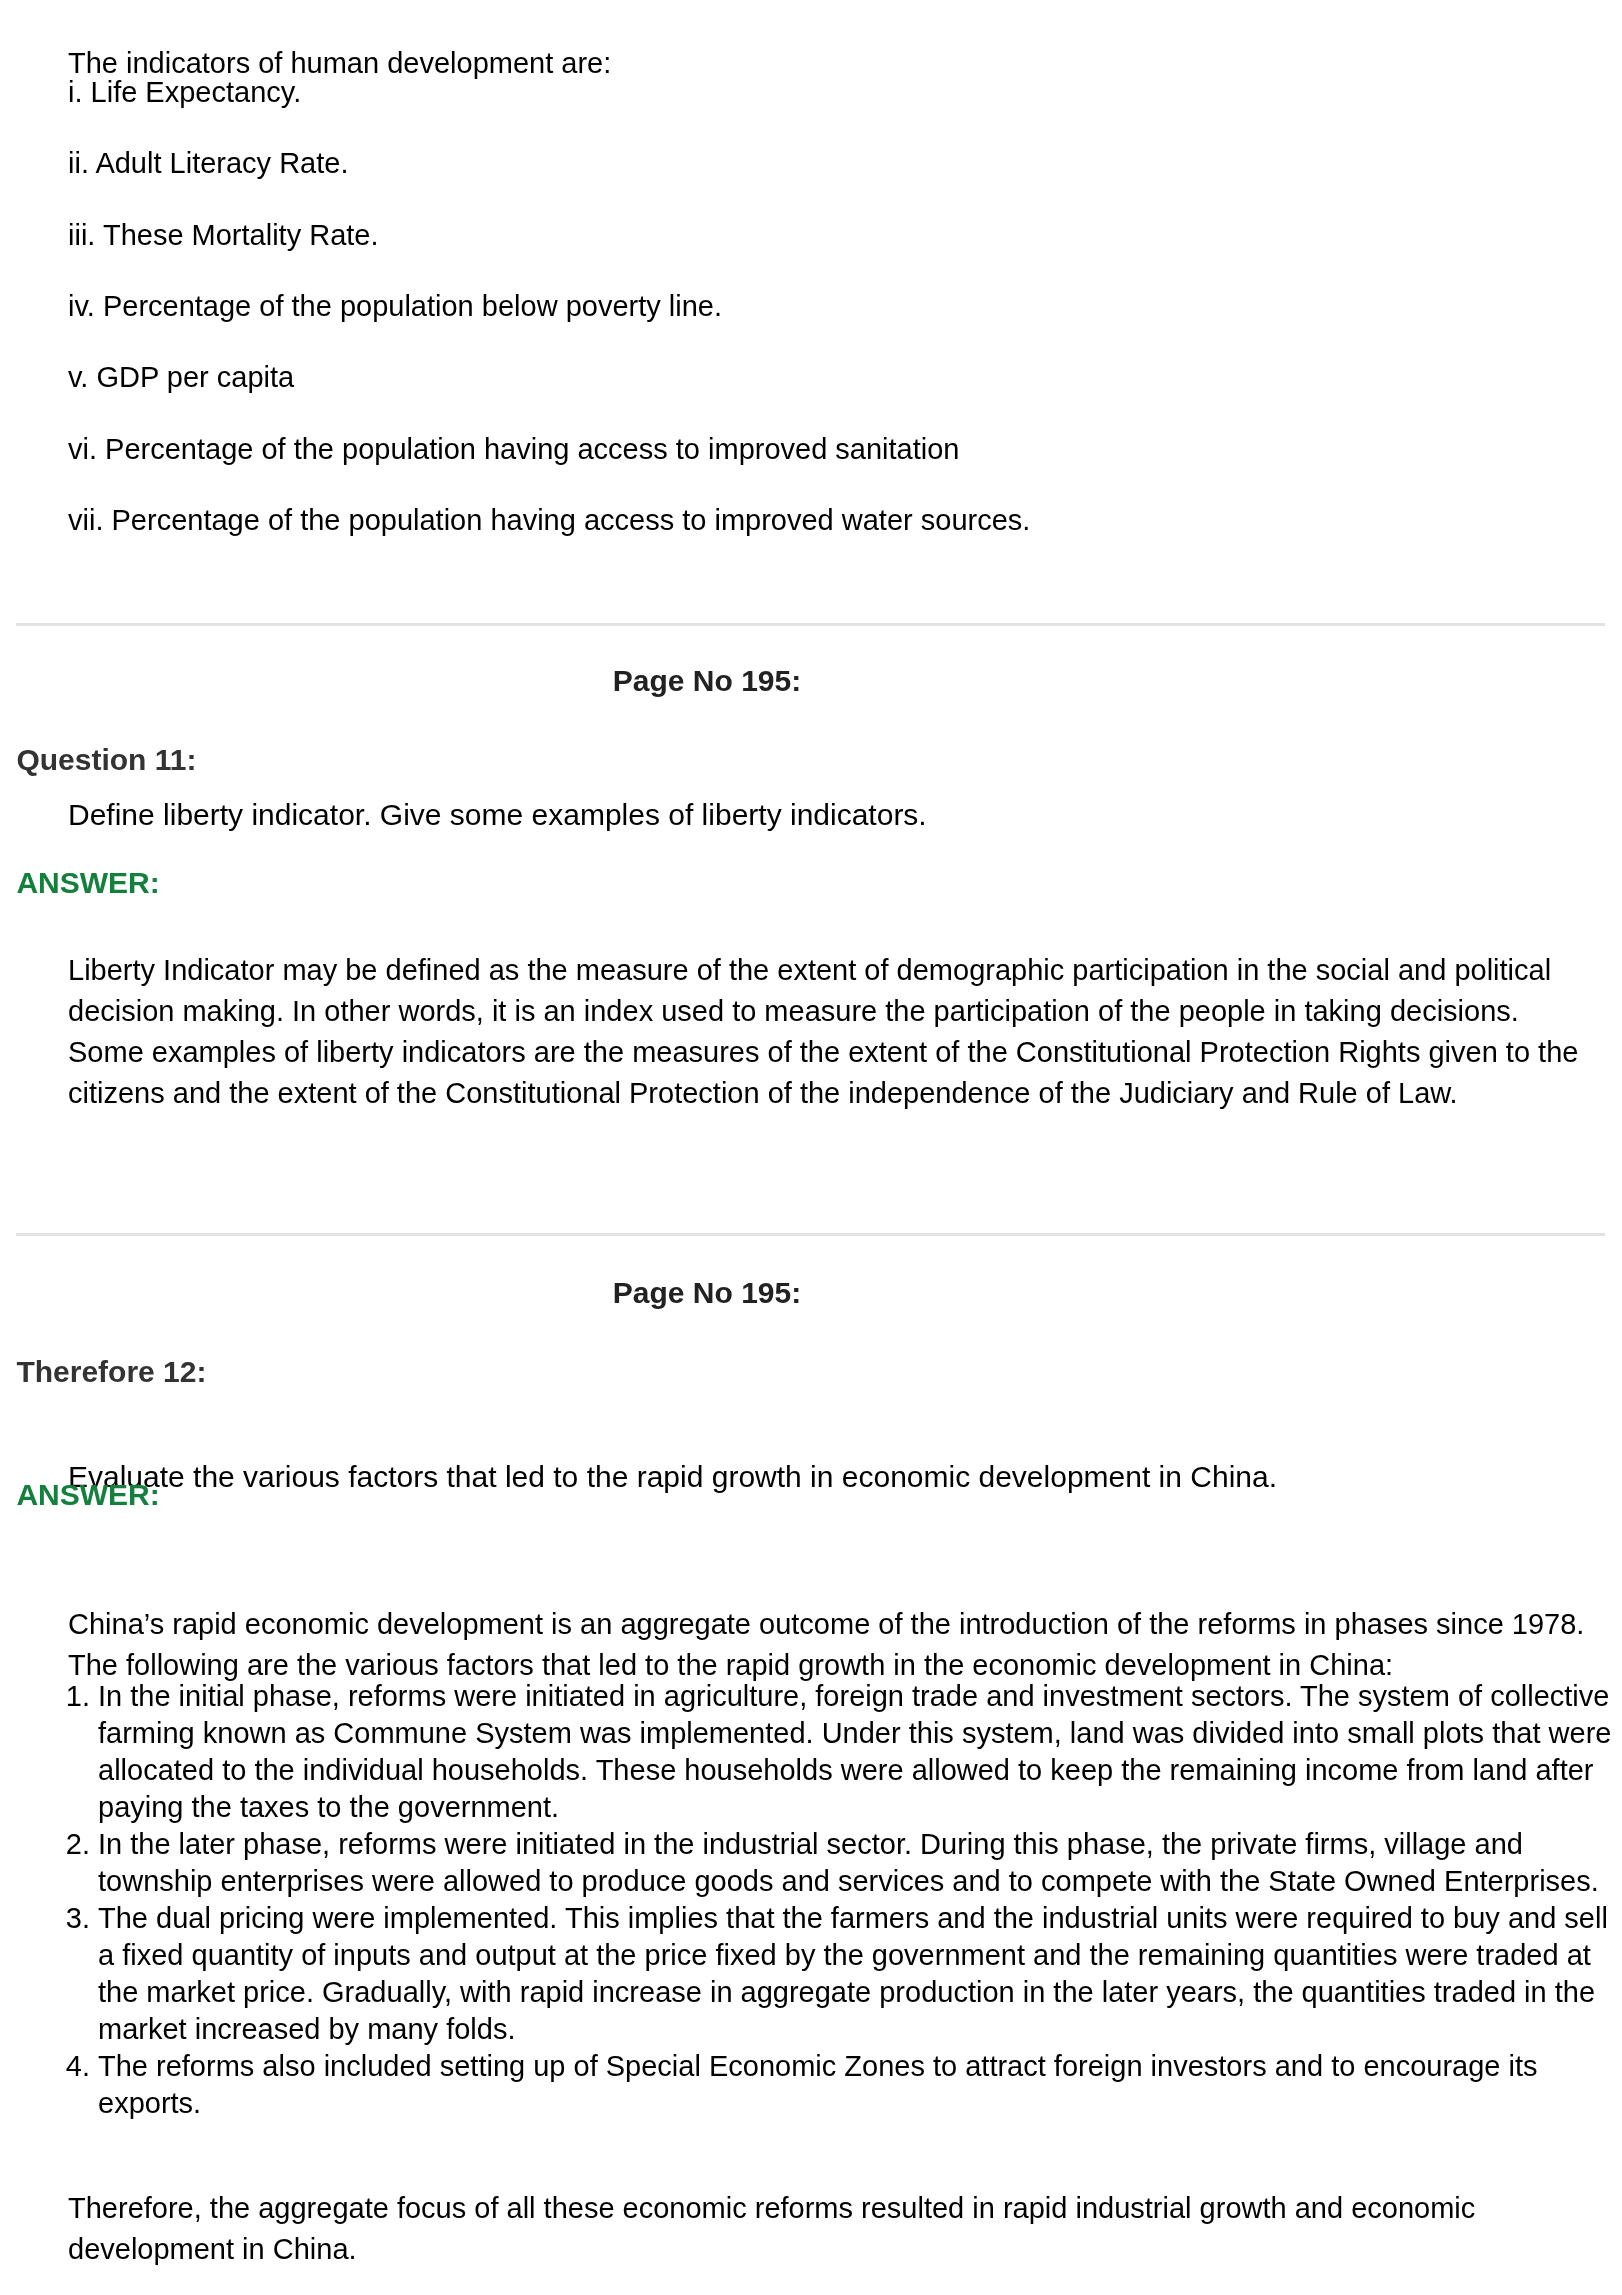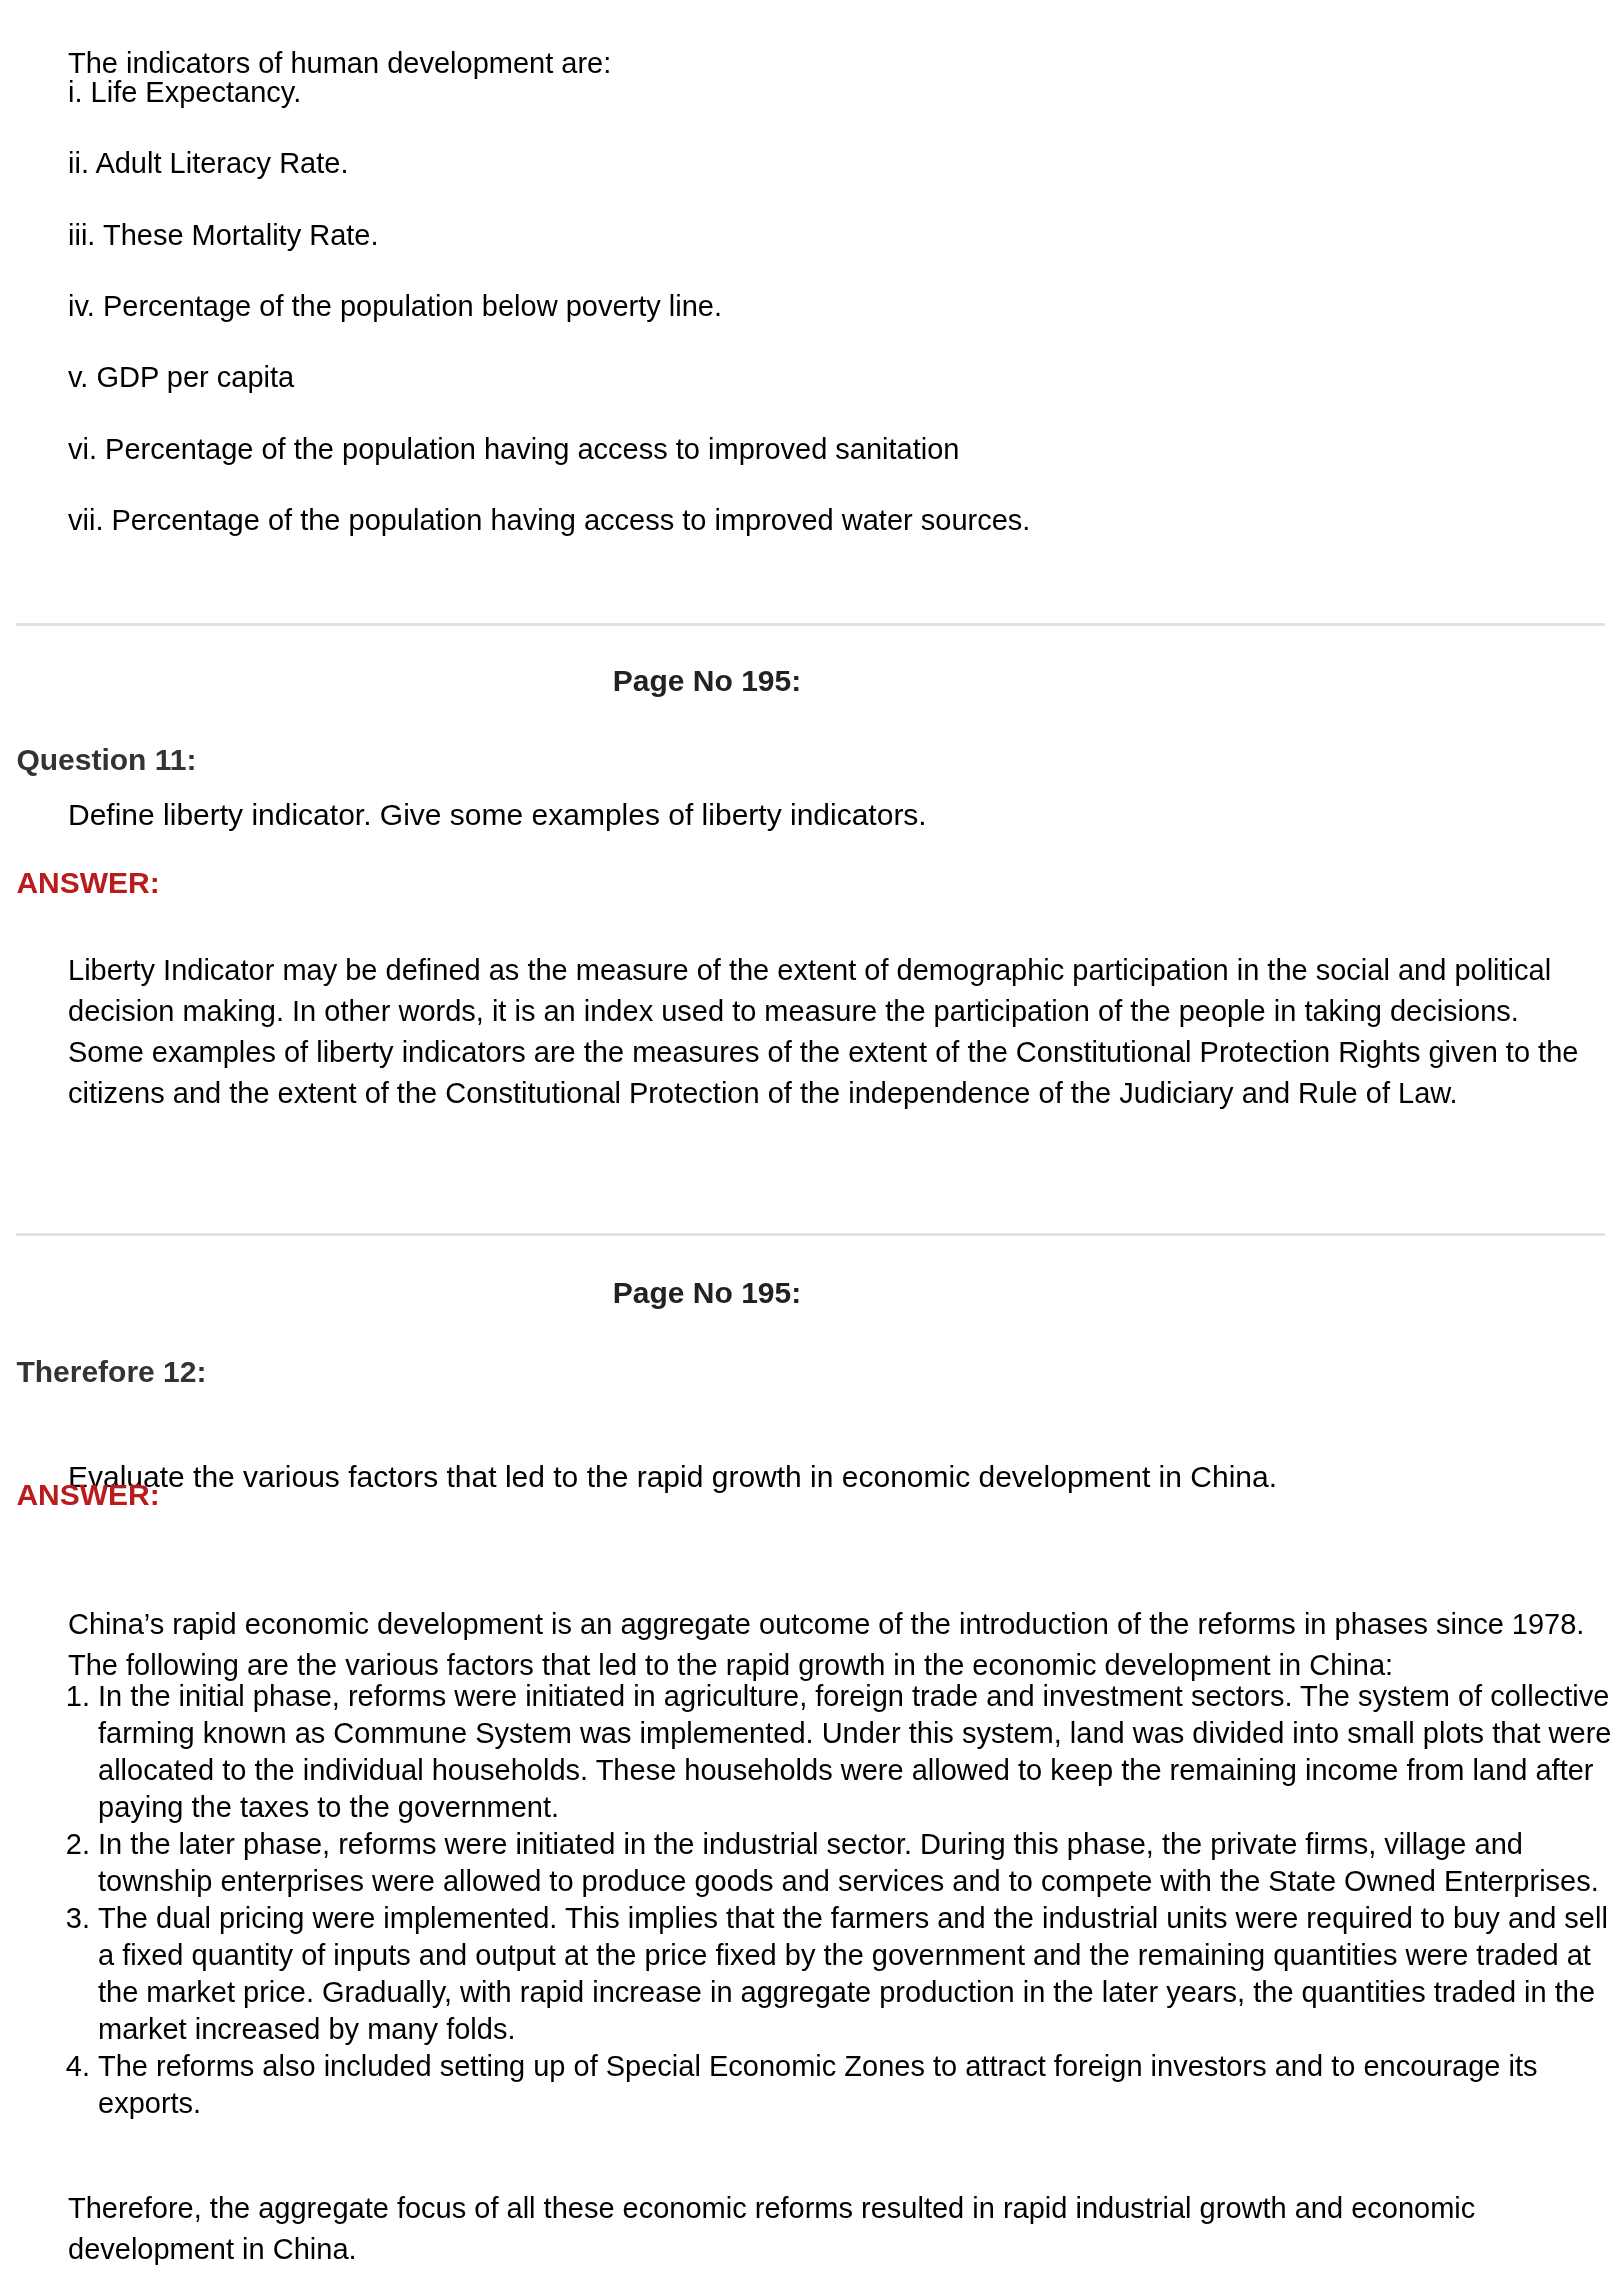--- a/index.html
+++ b/index.html
@@ -4,21 +4,21 @@
 <style>
   html, body { margin:0; padding:0; background:#ffffff; }
   body { width:1622px; height:2295px; position:relative; overflow:hidden;
          font-family:"Liberation Sans", sans-serif; color:#000; }
   .intro { position:absolute; left:68px; font-size:29px; line-height:33px; color:#000; }
   .indicator { position:absolute; left:68px; font-size:29px; line-height:33px; }
   .divider { position:absolute; left:16.4px; width:1589px; height:2.6px; background:#e2e2e2; }
   .page-no { position:absolute; left:0; width:1414px; text-align:center; font-weight:bold; font-size:30px; line-height:34px; color:#222; }
   .q-title { position:absolute; left:16.4px; font-weight:bold; font-size:30px; line-height:34px; color:#333; }
   .q-text { position:absolute; left:68px; font-size:30px; line-height:34px; }
-  .answer-label { position:absolute; left:16.4px; font-weight:bold; font-size:30px; line-height:34px; color:#b91c1c; }
+  .answer-label { position:absolute; left:16.4px; font-weight:bold; font-size:30px; line-height:34px; color:#15803d; }
   .para { position:absolute; left:68px; width:1525px; font-size:29px; line-height:41px; }
   .olist { position:absolute; left:68px; width:1531px; margin:0; padding:0 0 0 30px; font-size:29px; line-height:37px; }
   .olist li { padding-left:0; }
 </style>
 </head>
 <body>
 
 <div class="intro" style="top:1px;margin-top:46px;">The indicators of human development are:</div>
 <div class="indicator" style="top:76px;">i. Life Expectancy.</div>
 <div class="indicator" style="top:147px;">ii. Adult Literacy Rate.</div>

